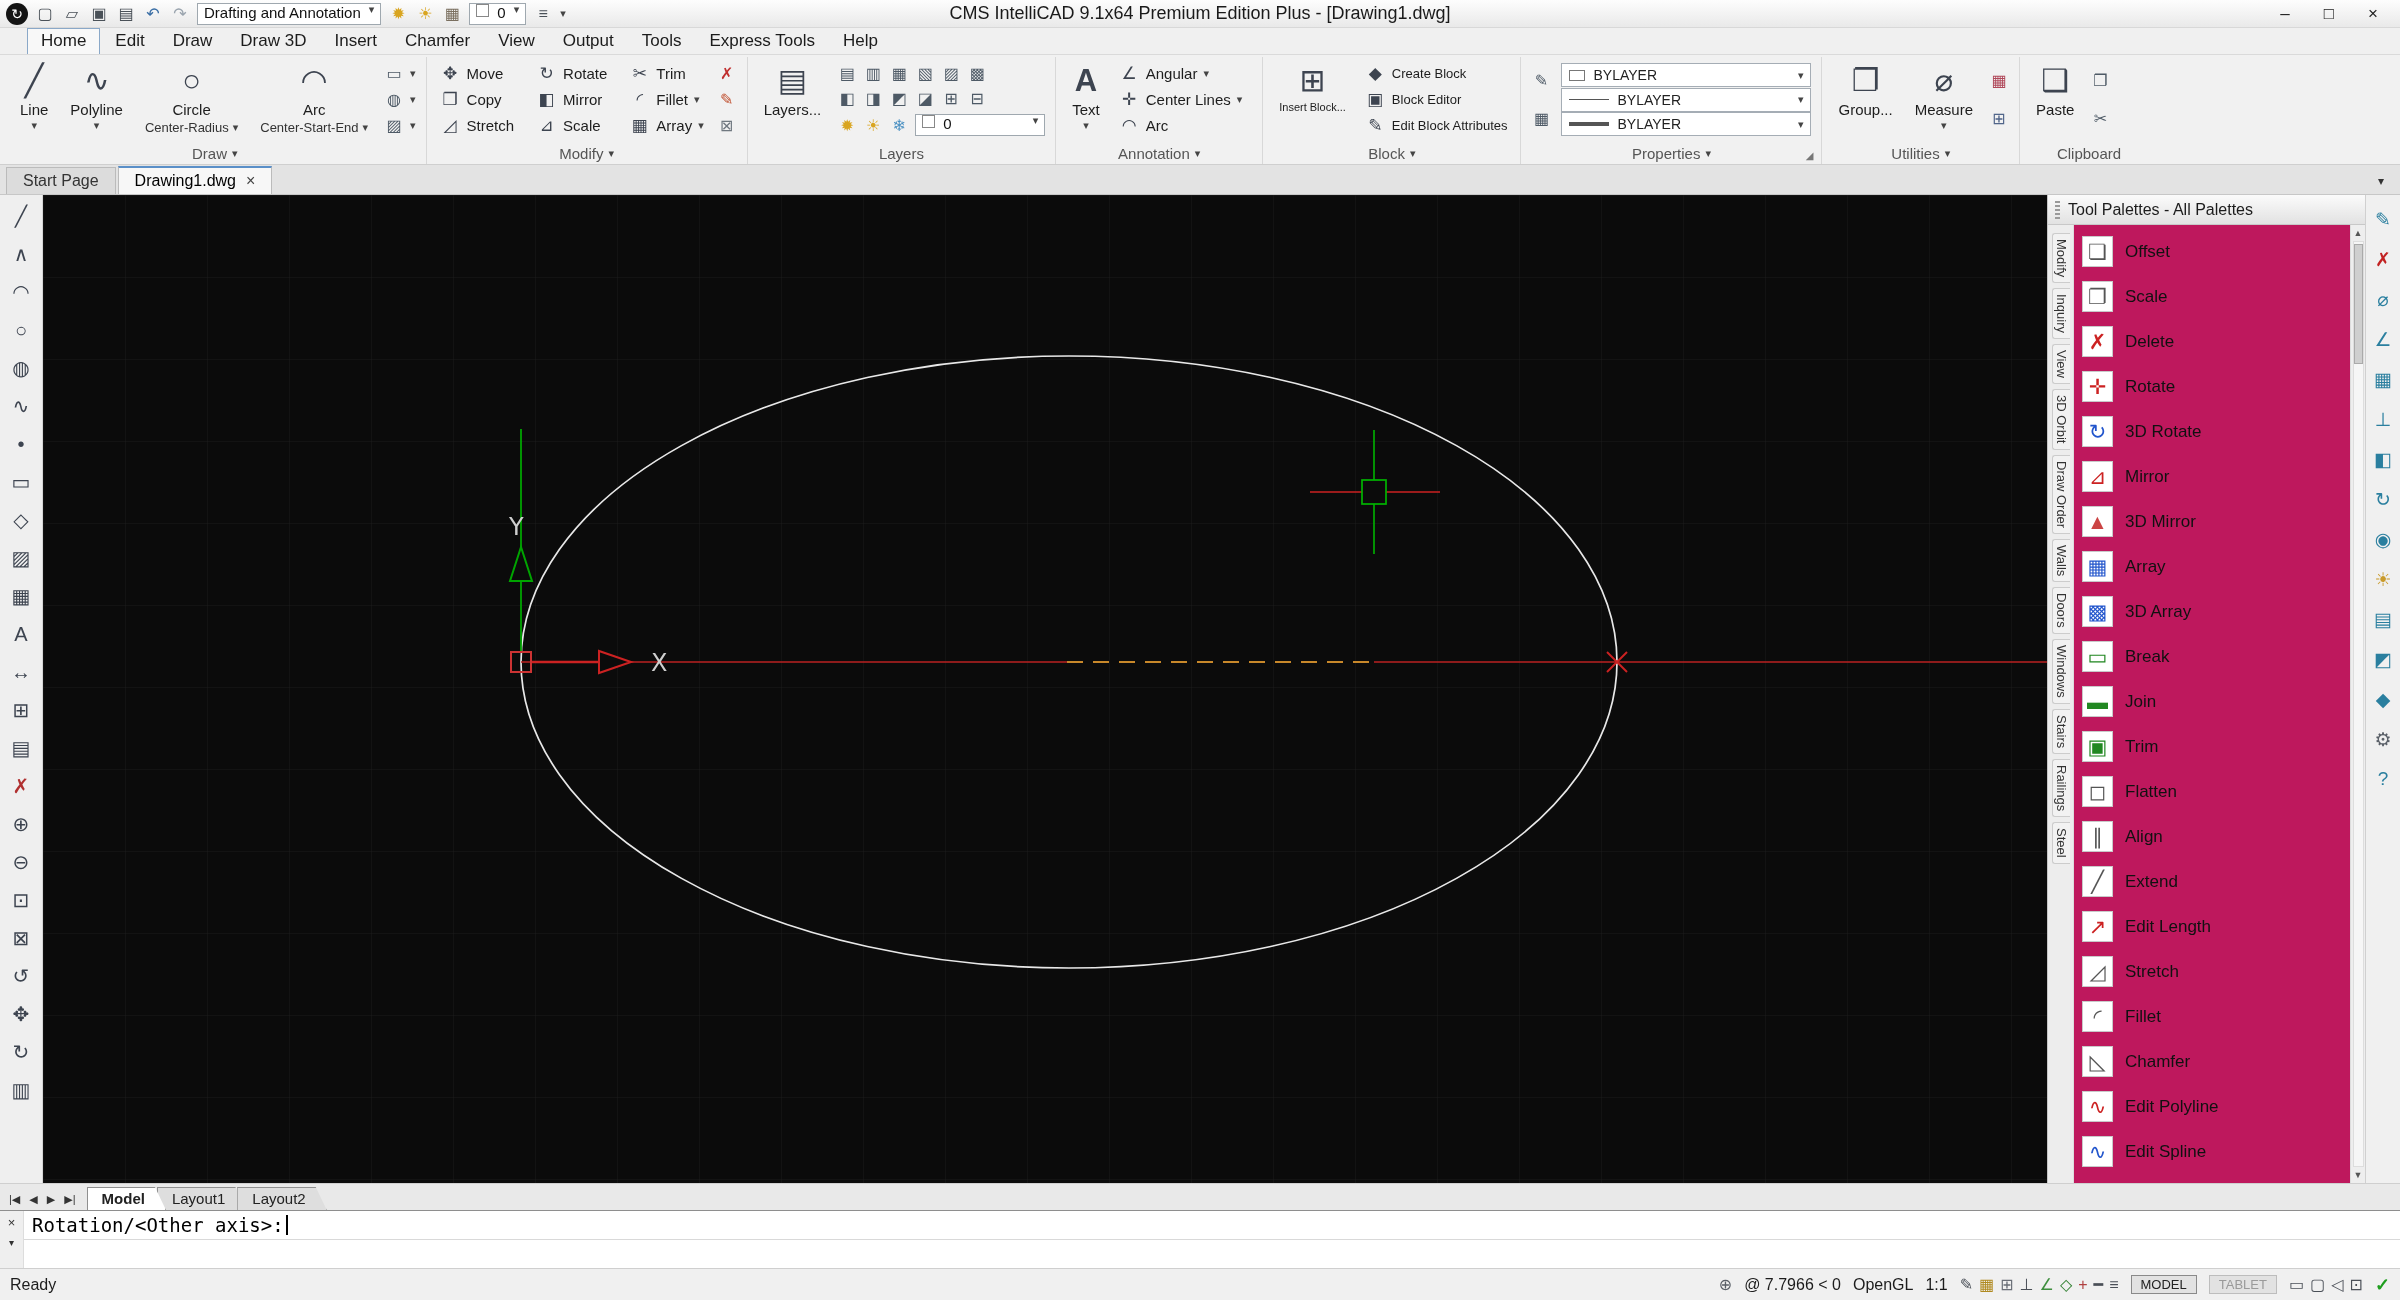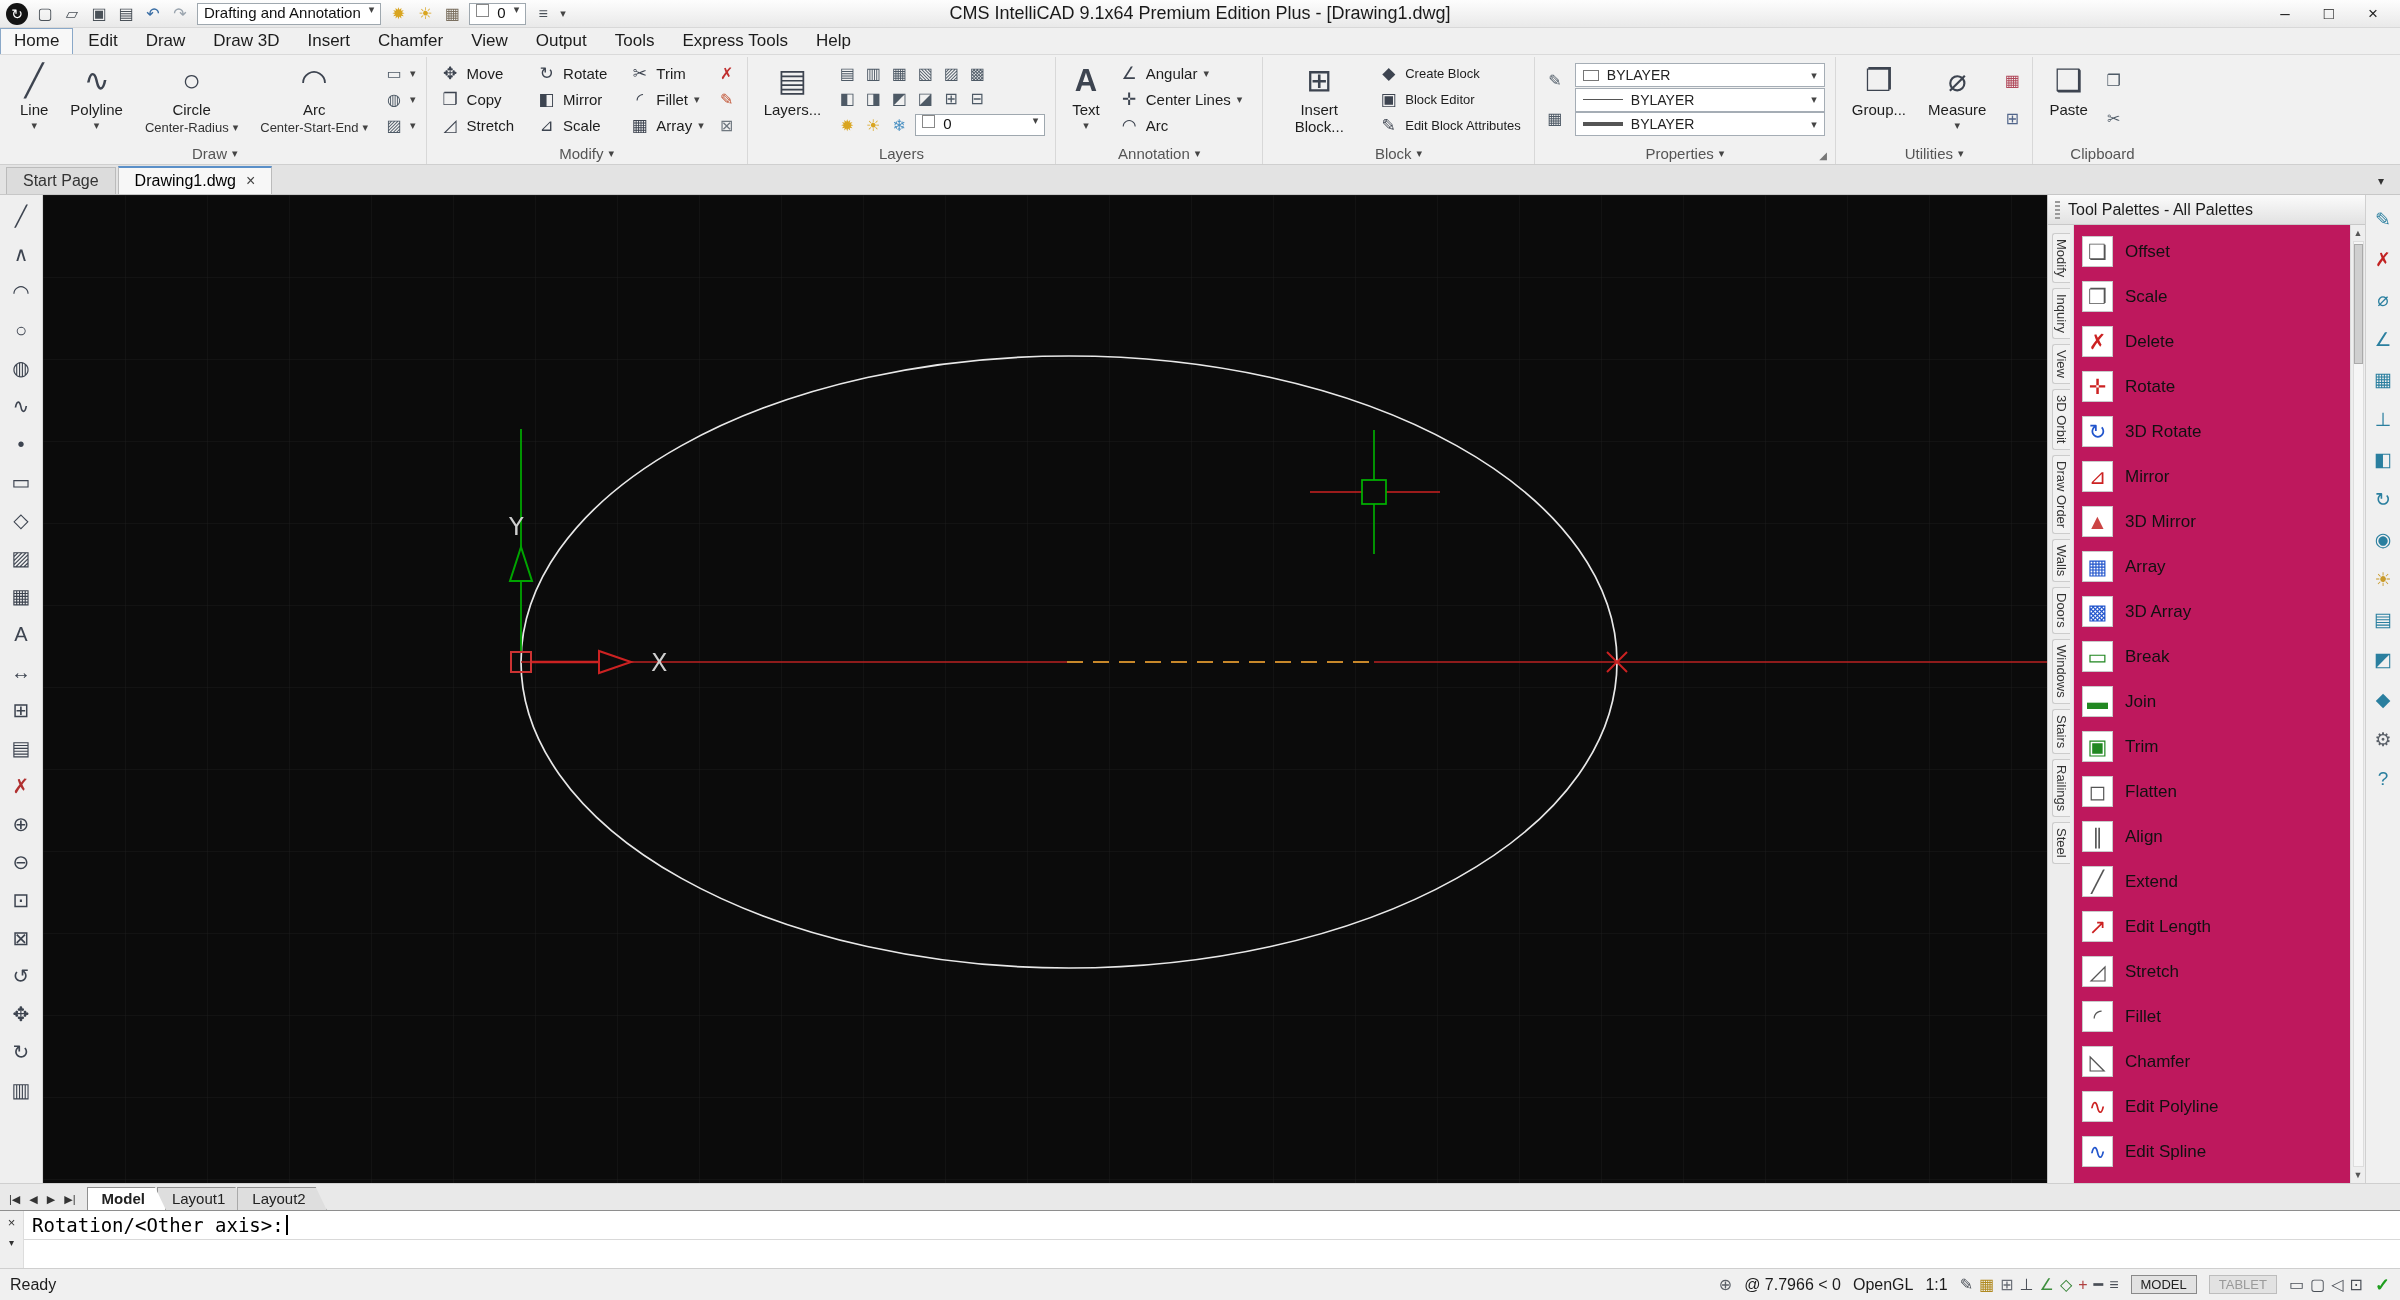--- a/index.html
+++ b/index.html
@@ -11,21 +11,21 @@
   .app-logo{width:22px;height:22px;border-radius:50%;background:#141414;color:#fff;display:flex;align-items:center;justify-content:center;font-size:14px;flex:0 0 22px}
   .qat{display:flex;align-items:center;gap:9px}
   .qat-icon{font-size:16px;color:#4a5158;width:18px;text-align:center}
   .combo{background:#fff;border:1px solid #9fa8af;height:22px;display:flex;align-items:flex-start;gap:8px;padding:0 6px;font-size:15px}
   .tiny-caret{font-size:11px;color:#444;line-height:1}
   .swatch{width:13px;height:13px;background:#fff;border:1px solid #888;display:inline-block}
   .title-text{position:absolute;left:50%;transform:translateX(-50%);font-size:18px;color:#1a1a1a;white-space:nowrap}
   .win-controls{margin-left:auto;display:flex;gap:34px;padding-right:16px;font-size:17px;color:#222}
 
   
-  .menubar{height:27px;flex:0 0 27px;display:flex;align-items:center;gap:2px;padding:0 0;background:#f0f0f0;border-bottom:1px solid #dadada;font-size:17px}
+  .menubar{height:27px;flex:0 0 27px;display:flex;align-items:center;gap:2px;padding:0 27px;background:#f0f0f0;border-bottom:1px solid #dadada;font-size:17px}
   .menu-item{padding:2px 13px;color:#1c1c1c}
   .menu-item.active{background:#f8f8f8;border:1px solid #8aa8c8;border-bottom:none;padding-bottom:3px}
 
   
   .ribbon{height:110px;flex:0 0 110px;background:#f1f1f1;border-bottom:1px solid #cfcfcf;display:flex;align-items:stretch;padding:2px 4px 0}
   .panel{display:flex;flex-direction:column;border-right:1px solid #d8d8d8;padding:0 8px}
   .panel-content{flex:1;display:flex;gap:10px;padding:4px 2px;align-items:stretch}
   .panel-footer{height:22px;display:flex;align-items:center;justify-content:center;gap:5px;color:#555;font-size:15px;position:relative}
   .launcher{position:absolute;right:0;bottom:3px;font-size:10px;color:#777}
   .big-btn{display:flex;flex-direction:column;align-items:center;gap:2px;padding:2px 6px;font-size:15px;color:#1d1d1d;text-align:center}
@@ -369,21 +369,21 @@
       <div class="panel-footer">
         <span>Annotation</span>
           <span class="tiny-caret">▾</span>
       </div>
     </div>
 
     <div class="panel" style="min-width:222px">
       <div class="panel-content">
         <div class="big-btn" style="max-width:92px">
           <span class="big-icon">⊞</span>
-          <span style="font-size:15px">Insert Block...</span>
+          <span style="font-size:11px">Insert Block...</span>
         </div>
         <div class="icon-col" style="align-items:flex-start">
 
             <div class="small-btn" style="font-size:13px">
               <span class="small-icon">◆</span>
               <span>Create Block</span>
             </div>
 
             <div class="small-btn" style="font-size:13px">
               <span class="small-icon">▣</span>

